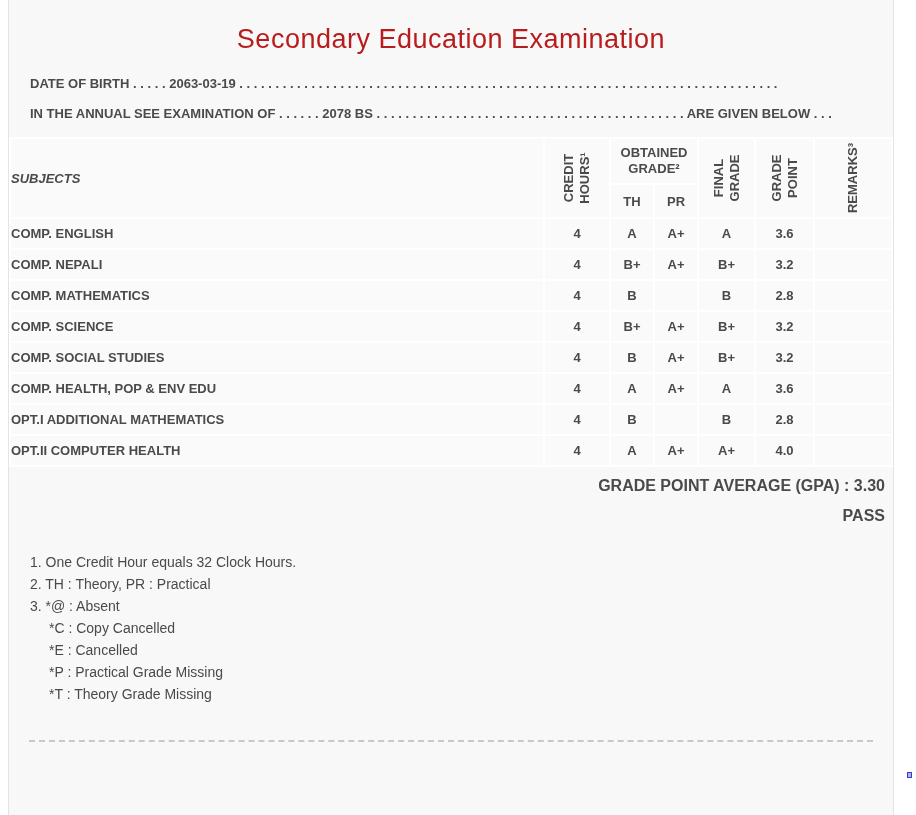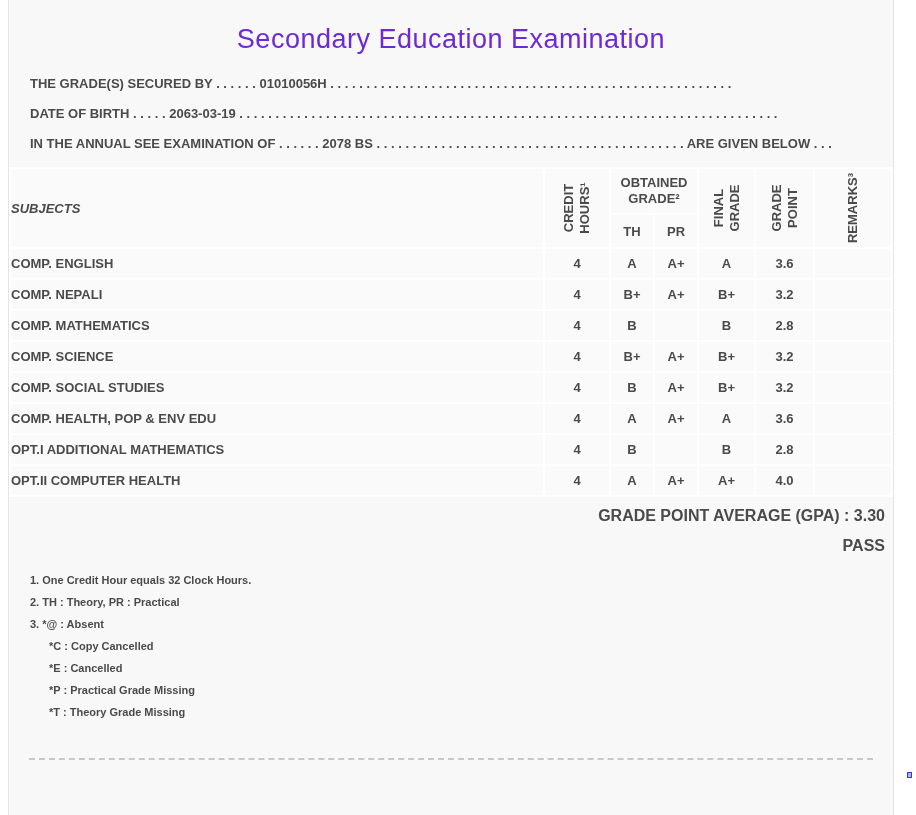--- a/index.html
+++ b/index.html
@@ -27,21 +27,21 @@
     border-right: 1px solid #e4e4e4;
     box-sizing: border-box;
     overflow: hidden;
   }
   .title {
     margin-top: 24px;
     text-align: center;
     font-size: 27px;
     font-weight: 400;
     letter-spacing: 0.5px;
-    color: #6d28d9;
+    color: #b91c1c;
   }
   .subtitle {
     margin-top: 11px;
     text-align: center;
     font-size: 15px;
     font-weight: 700;
     letter-spacing: 0.5px;
     color: #3f3f3f;
   }
   .info {
@@ -106,24 +106,24 @@
   }
   .summary {
     margin-top: 4px;
     padding-right: 8px;
     text-align: right;
     font-size: 16px;
     font-weight: 700;
   }
   .summary div { height: 30px; line-height: 30px; }
   .footnotes {
-    margin-top: 8px;
+    margin-top: 20px;
     padding-left: 21px;
-    font-size: 11px;
-    font-weight: 700;
+    font-size: 14px;
+    font-weight: 400;
   }
   .footnotes div {
     height: 22px;
     line-height: 22px;
   }
   .footnotes div.indent { padding-left: 19px; }
   .dashed-divider {
     margin: 35px 20px 0 20px;
     border-top: 2px dashed #c8c8c8;
     height: 0;
@@ -141,26 +141,20 @@
 </style>
 </head>
 <body>
 
 <div class="page">
   <div class="card">
 
     <div class="title">Secondary Education Examination</div>
 
     <div class="info">
-      <div class="info-line">
-        <span>THE GRADE(S) SECURED BY</span>
-        <span>. . . . . .</span>
-        <span>01010056H</span>
-        <span>. . . . . . . . . . . . . . . . . . . . . . . . . . . . . . . . . . . . . . . . . . . . . . . . . . . . . . . .</span>
-      </div>
       <div class="info-line">
         <span>DATE OF BIRTH</span>
         <span>. . . . .</span>
         <span>2063-03-19</span>
         <span>. . . . . . . . . . . . . . . . . . . . . . . . . . . . . . . . . . . . . . . . . . . . . . . . . . . . . . . . . . . . . . . . . . . . . . . . . . .</span>
       </div>
       <div class="info-line">
         <span>IN THE ANNUAL SEE EXAMINATION OF</span>
         <span>. . . . . .</span>
         <span>2078 BS</span>

